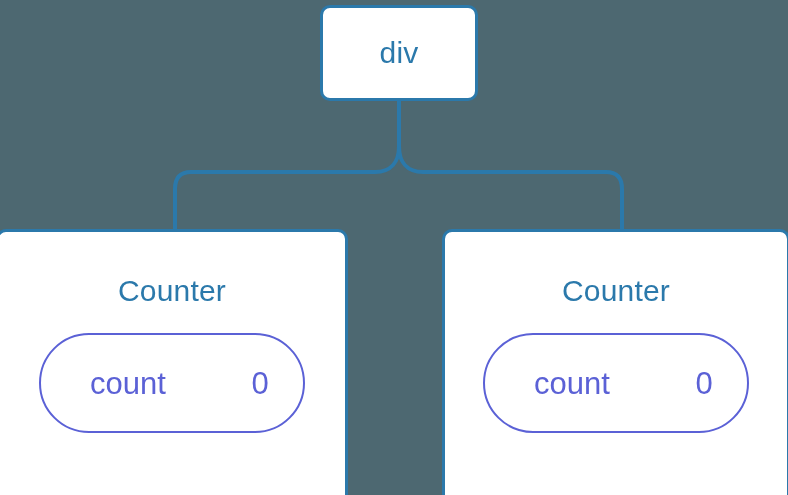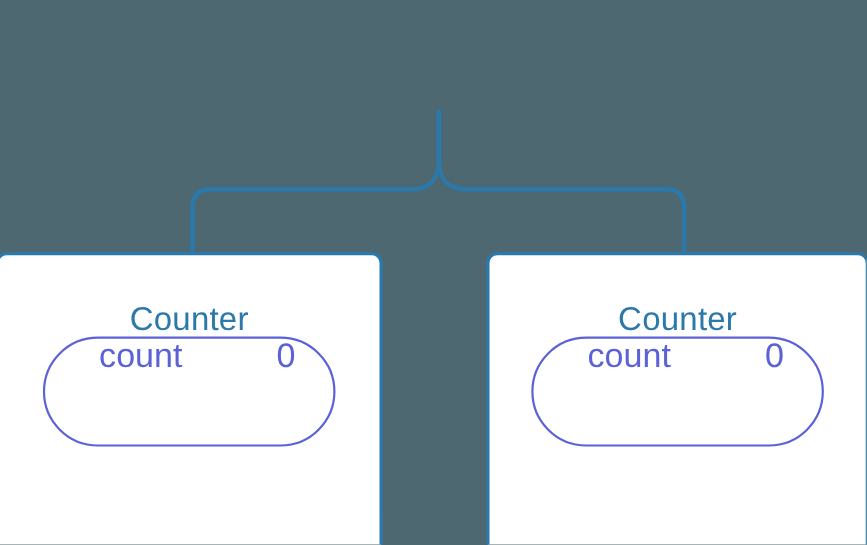--- a/index.html
+++ b/index.html
@@ -80,26 +80,27 @@
     font-size: 30px;
     font-weight: 400;
     line-height: 1;
     letter-spacing: 0.2px;
   }
 
   
   .state-pill {
     position: relative;
     box-sizing: border-box;
+    margin-top: 27px;
     width: 266px;
     height: 100px;
     border: 2px solid #5b61d6;
     border-radius: 50px;
     display: flex;
-    align-items: flex-start;
+    align-items: center;
     background: #ffffff;
   }
   .state-key,
   .state-value {
     display: flex;
     align-items: center;
     justify-content: center;
     color: #5b61d6;
     font-size: 31px;
     font-weight: 400;
@@ -121,20 +122,23 @@
 <body>
 
 <div id="stage">
 
   <svg id="connectors" viewBox="0 0 788 495" width="788" height="495" xmlns="http://www.w3.org/2000/svg">
 
     <path d="M 399 101 L 399 146 C 399 162 391 172 375 172 L 191 172 C 180 172 175 178 175 189 L 175 231" fill="none" stroke="#2b79ab" stroke-width="4" stroke-linecap="round"></path>
     <path d="M 399 101 L 399 146 C 399 162 407 172 423 172 L 606 172 C 617 172 622 178 622 189 L 622 231" fill="none" stroke="#2b79ab" stroke-width="4" stroke-linecap="round"></path>
   </svg>
 
+  <div class="node node--root">
+    <span class="node-title node-title--root">div</span>
+  </div>
 
   <div class="node node--component node--left">
     <span class="node-title">Counter</span>
 
     <div class="state-pill">
       <span class="state-key">count</span>
       <span class="state-divider"></span>
       <span class="state-value">0</span>
     </div>
   </div>

